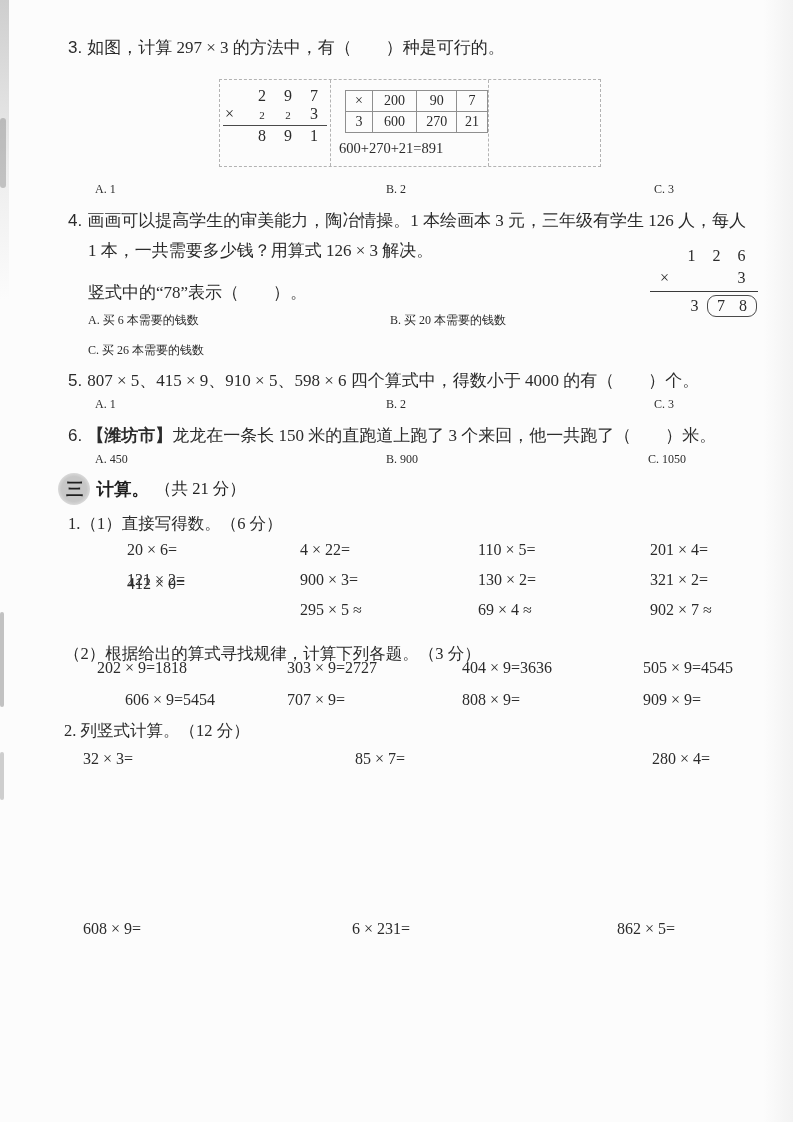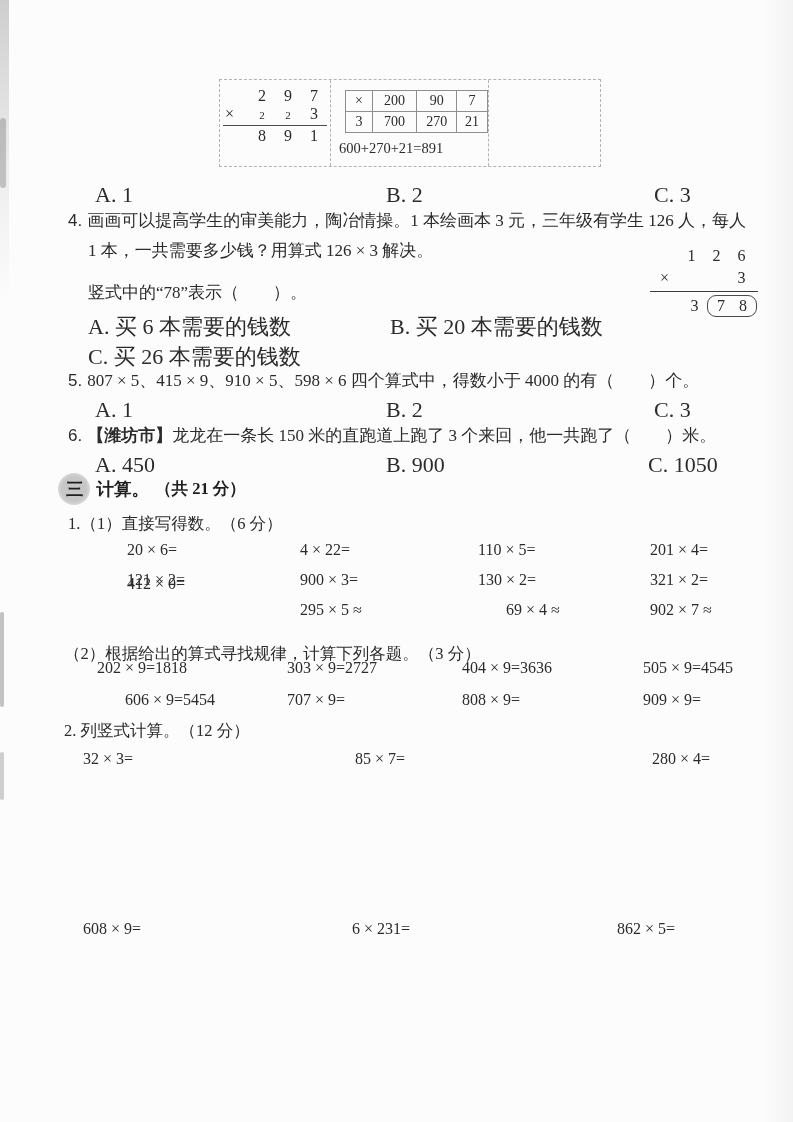--- a/index.html
+++ b/index.html
@@ -1,20 +1,20 @@
 <!DOCTYPE html>
 <html><head>
 <meta charset="utf-8">
 <style>
   html,body{margin:0;padding:0;background:#ffffff;}
   .page{position:relative;width:793px;height:1122px;background:#fcfcfc;overflow:hidden;
         font-family:"Liberation Serif","DejaVu Serif",serif;color:#2b2b2b;font-size:17px;}
   .abs{position:absolute;white-space:nowrap;}
   .qnum{font-family:"Liberation Sans","DejaVu Sans",sans-serif;margin-right:5px;}
-  .opt{font-size:22px;}
+  .opt{font-size:12px;}
   .expr{font-size:16px;}
 
   
   .spine{left:0;top:0;width:9px;height:300px;
          background:linear-gradient(to bottom,rgba(150,150,150,.45),rgba(190,190,190,.25) 55%,rgba(220,220,220,0));}
   .speck1{left:0;top:118px;width:6px;height:70px;background:rgba(110,110,110,.35);border-radius:3px;}
   .speck2{left:0;top:612px;width:4px;height:95px;background:rgba(100,100,100,.38);border-radius:2px;}
   .speck3{left:0;top:752px;width:4px;height:48px;background:rgba(110,110,110,.32);border-radius:2px;}
   .right-shade{right:0;top:0;width:30px;height:1122px;
          background:linear-gradient(to left,rgba(225,225,225,.35),rgba(225,225,225,0));}
@@ -44,34 +44,37 @@
   .vc-r3{display:flex;justify-content:flex-end;align-items:center;padding-right:1px;margin-top:3px;}
   .vc-box{display:inline-flex;border:1.3px solid #4a4a4a;border-radius:9px;padding:0 2px;}
   .vc-box .vcd{width:22px;}
 
   
   .sec{left:62px;top:476px;display:flex;align-items:center;
        font-family:"Liberation Sans","DejaVu Sans",sans-serif;font-weight:bold;font-size:17.5px;color:#1e1e1e;}
   .sec-marker{position:relative;z-index:1;padding:1px 4px;margin-right:9px;}
   .sec-marker::before{content:"";position:absolute;z-index:-1;left:-4px;top:-3px;right:-2px;bottom:-3px;
        background:radial-gradient(ellipse at center,#c7c7c7 55%,rgba(199,199,199,0) 100%);border-radius:50%;}
-  .sec-score{font-weight:bold;font-family:"Liberation Serif","DejaVu Serif",serif;margin-left:6px;font-size:16.5px;}
+  .sec-score{font-weight:normal;font-family:"Liberation Serif","DejaVu Serif",serif;margin-left:6px;font-size:16.5px;}
   .tag{font-weight:bold;font-family:Liberation Serif, serif;}
 </style>
 </head>
 <body>
 
 <div class="page">
 
   <div class="abs spine"></div>
   <div class="abs speck1"></div>
   <div class="abs speck2"></div>
   <div class="abs speck3"></div>
   <div class="abs right-shade"></div>
 
+  <div class="abs" style="left:68px;top:36px;">
+    <span class="qnum">3.</span><span>如图，计算 297 × 3 的方法中，有（　　）种是可行的。</span>
+  </div>
 
   <div class="abs mbox">
     <div class="mpanel1">
       <div class="vm">
         <div class="vm-r">
           <span class="vm-op"></span>
           <span class="vm-d">2</span>
           <span class="vm-d">9</span>
           <span class="vm-d">7</span>
         </div>
@@ -93,21 +96,21 @@
       <table class="ptable">
         <tbody>
             <tr>
           <td class="ptc1">×</td>
           <td class="ptc2">200</td>
           <td class="ptc3">90</td>
           <td class="ptc4">7</td>
         </tr>
         <tr>
           <td class="ptc1">3</td>
-          <td class="ptc2">700</td>
+          <td class="ptc2">600</td>
           <td class="ptc3">270</td>
           <td class="ptc4">21</td>
         </tr>
       </tbody>
         </table>
       <div class="psum">600+270+21=891</div>
     </div>
   </div>
 
   <span class="abs opt" style="left:95px;top:182px;">A. 1</span>
@@ -171,21 +174,21 @@
   <span class="abs expr" style="left:478px;top:541px;">110 × 5=</span>
   <span class="abs expr" style="left:650px;top:541px;">201 × 4=</span>
 
   <span class="abs expr" style="left:127px;top:571px;">121 × 2=</span>
   <span class="abs expr" style="left:300px;top:571px;">900 × 3=</span>
   <span class="abs expr" style="left:478px;top:571px;">130 × 2=</span>
   <span class="abs expr" style="left:650px;top:571px;">321 × 2=</span>
 
   <span class="abs expr" style="left:127px;top:575px;">412 × 0=</span>
   <span class="abs expr" style="left:300px;top:601px;">295 × 5 ≈</span>
-  <span class="abs expr" style="left:506px;top:601px;">69 × 4 ≈</span>
+  <span class="abs expr" style="left:478px;top:601px;">69 × 4 ≈</span>
   <span class="abs expr" style="left:650px;top:601px;">902 × 7 ≈</span>
 
   <div class="abs" style="left:64px;top:628px;font-size:16.5px;margin-top:15px;">（2）根据给出的算式寻找规律，计算下列各题。（3 分）</div>
 
   <span class="abs expr" style="left:97px;top:659px;">202 × 9=1818</span>
   <span class="abs expr" style="left:287px;top:659px;">303 × 9=2727</span>
   <span class="abs expr" style="left:462px;top:659px;">404 × 9=3636</span>
   <span class="abs expr" style="left:643px;top:659px;">505 × 9=4545</span>
 
   <span class="abs expr" style="left:113px;top:691px;margin-left:12px;">606 × 9=5454</span>

